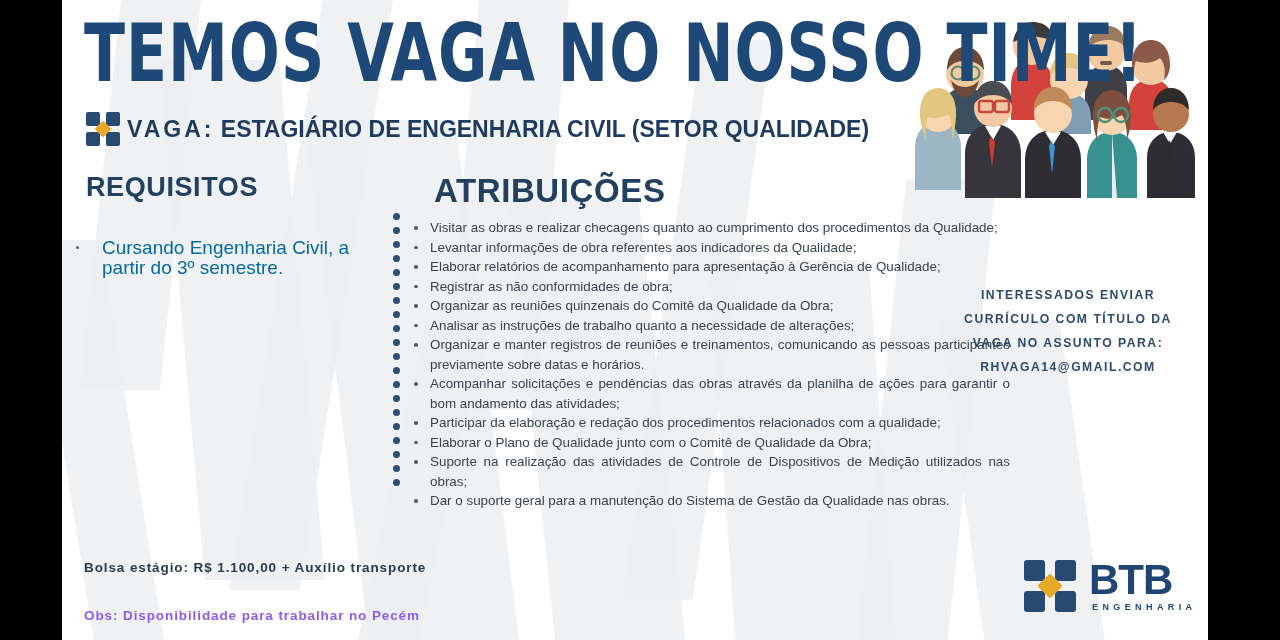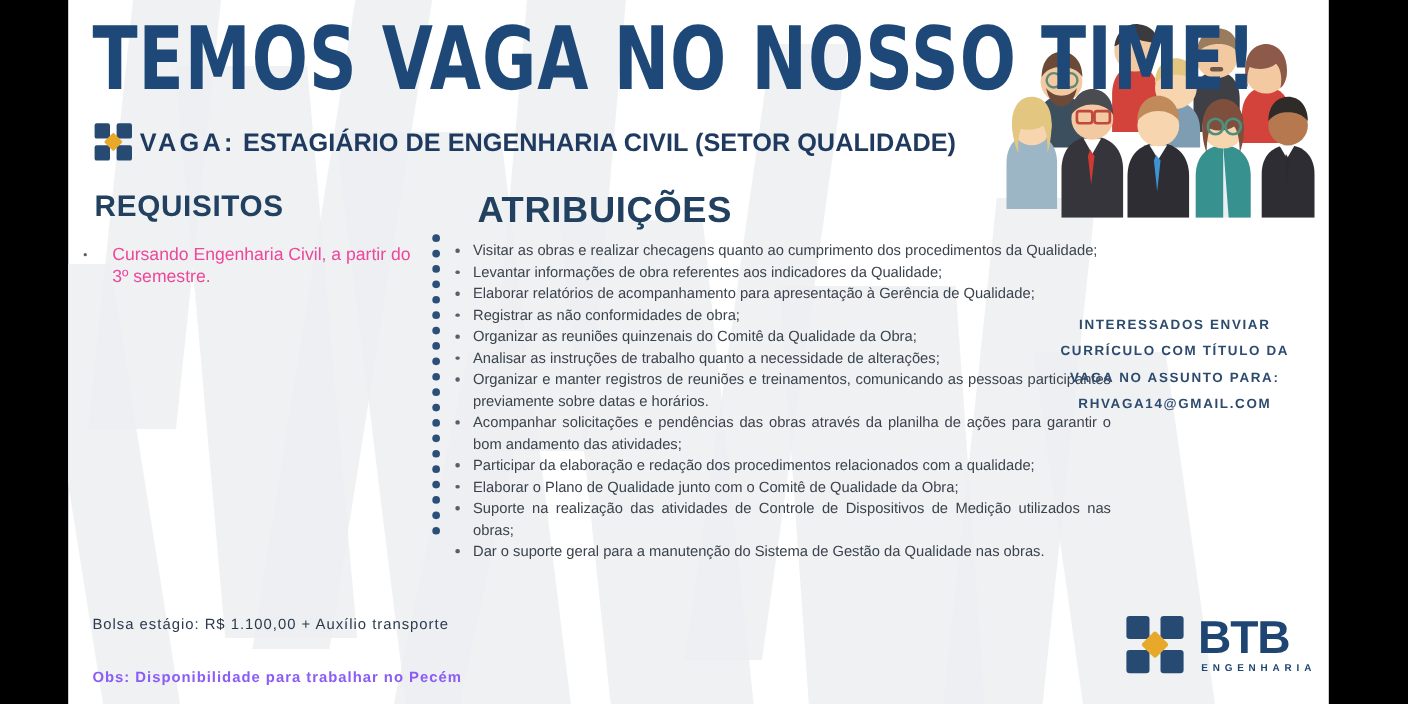--- a/index.html
+++ b/index.html
@@ -85,21 +85,21 @@
     font-weight:700;font-size:33px;letter-spacing:.6px;color:#22405f;
   }
 
   
   .req-list{
     position:absolute;left:8px;top:222px;width:320px;
     margin:0;padding:0;list-style:none;
   }
   .req-list li{
     position:relative;padding-left:32px;
-    font-size:16px;line-height:20px;color:#ec4899;
+    font-size:19px;line-height:20px;color:#0369a1;margin-top:16px;
   }
   .req-list li:before{
     content:"";position:absolute;left:6px;top:8px;
     width:3px;height:3px;border-radius:50%;background:#55606c;
   }
 
   
   .dot-col{position:absolute;left:331px;top:213px;}
   .dot-col i{
     display:block;width:7px;height:7px;border-radius:50%;
@@ -126,21 +126,21 @@
   .contact{
     position:absolute;left:896px;top:283px;width:220px;
     text-align:center;
     font-weight:700;font-size:12.2px;line-height:24px;
     letter-spacing:1.5px;color:#2d4b6e;
   }
 
   
   .note-bolsa{
     position:absolute;left:22px;top:560px;
-    font-weight:400;font-size:13.5px;letter-spacing:.9px;color:#2b3a4c;
+    font-weight:700;font-size:13.5px;letter-spacing:.9px;color:#2b3a4c;
   }
   .note-obs{
     position:absolute;left:22px;top:608px;
     font-weight:700;font-size:13.5px;letter-spacing:.9px;color:#8b5cf6;
   }
 
   
   .btb{
     position:absolute;left:962px;top:560px;
     display:flex;align-items:center;gap:13px;

